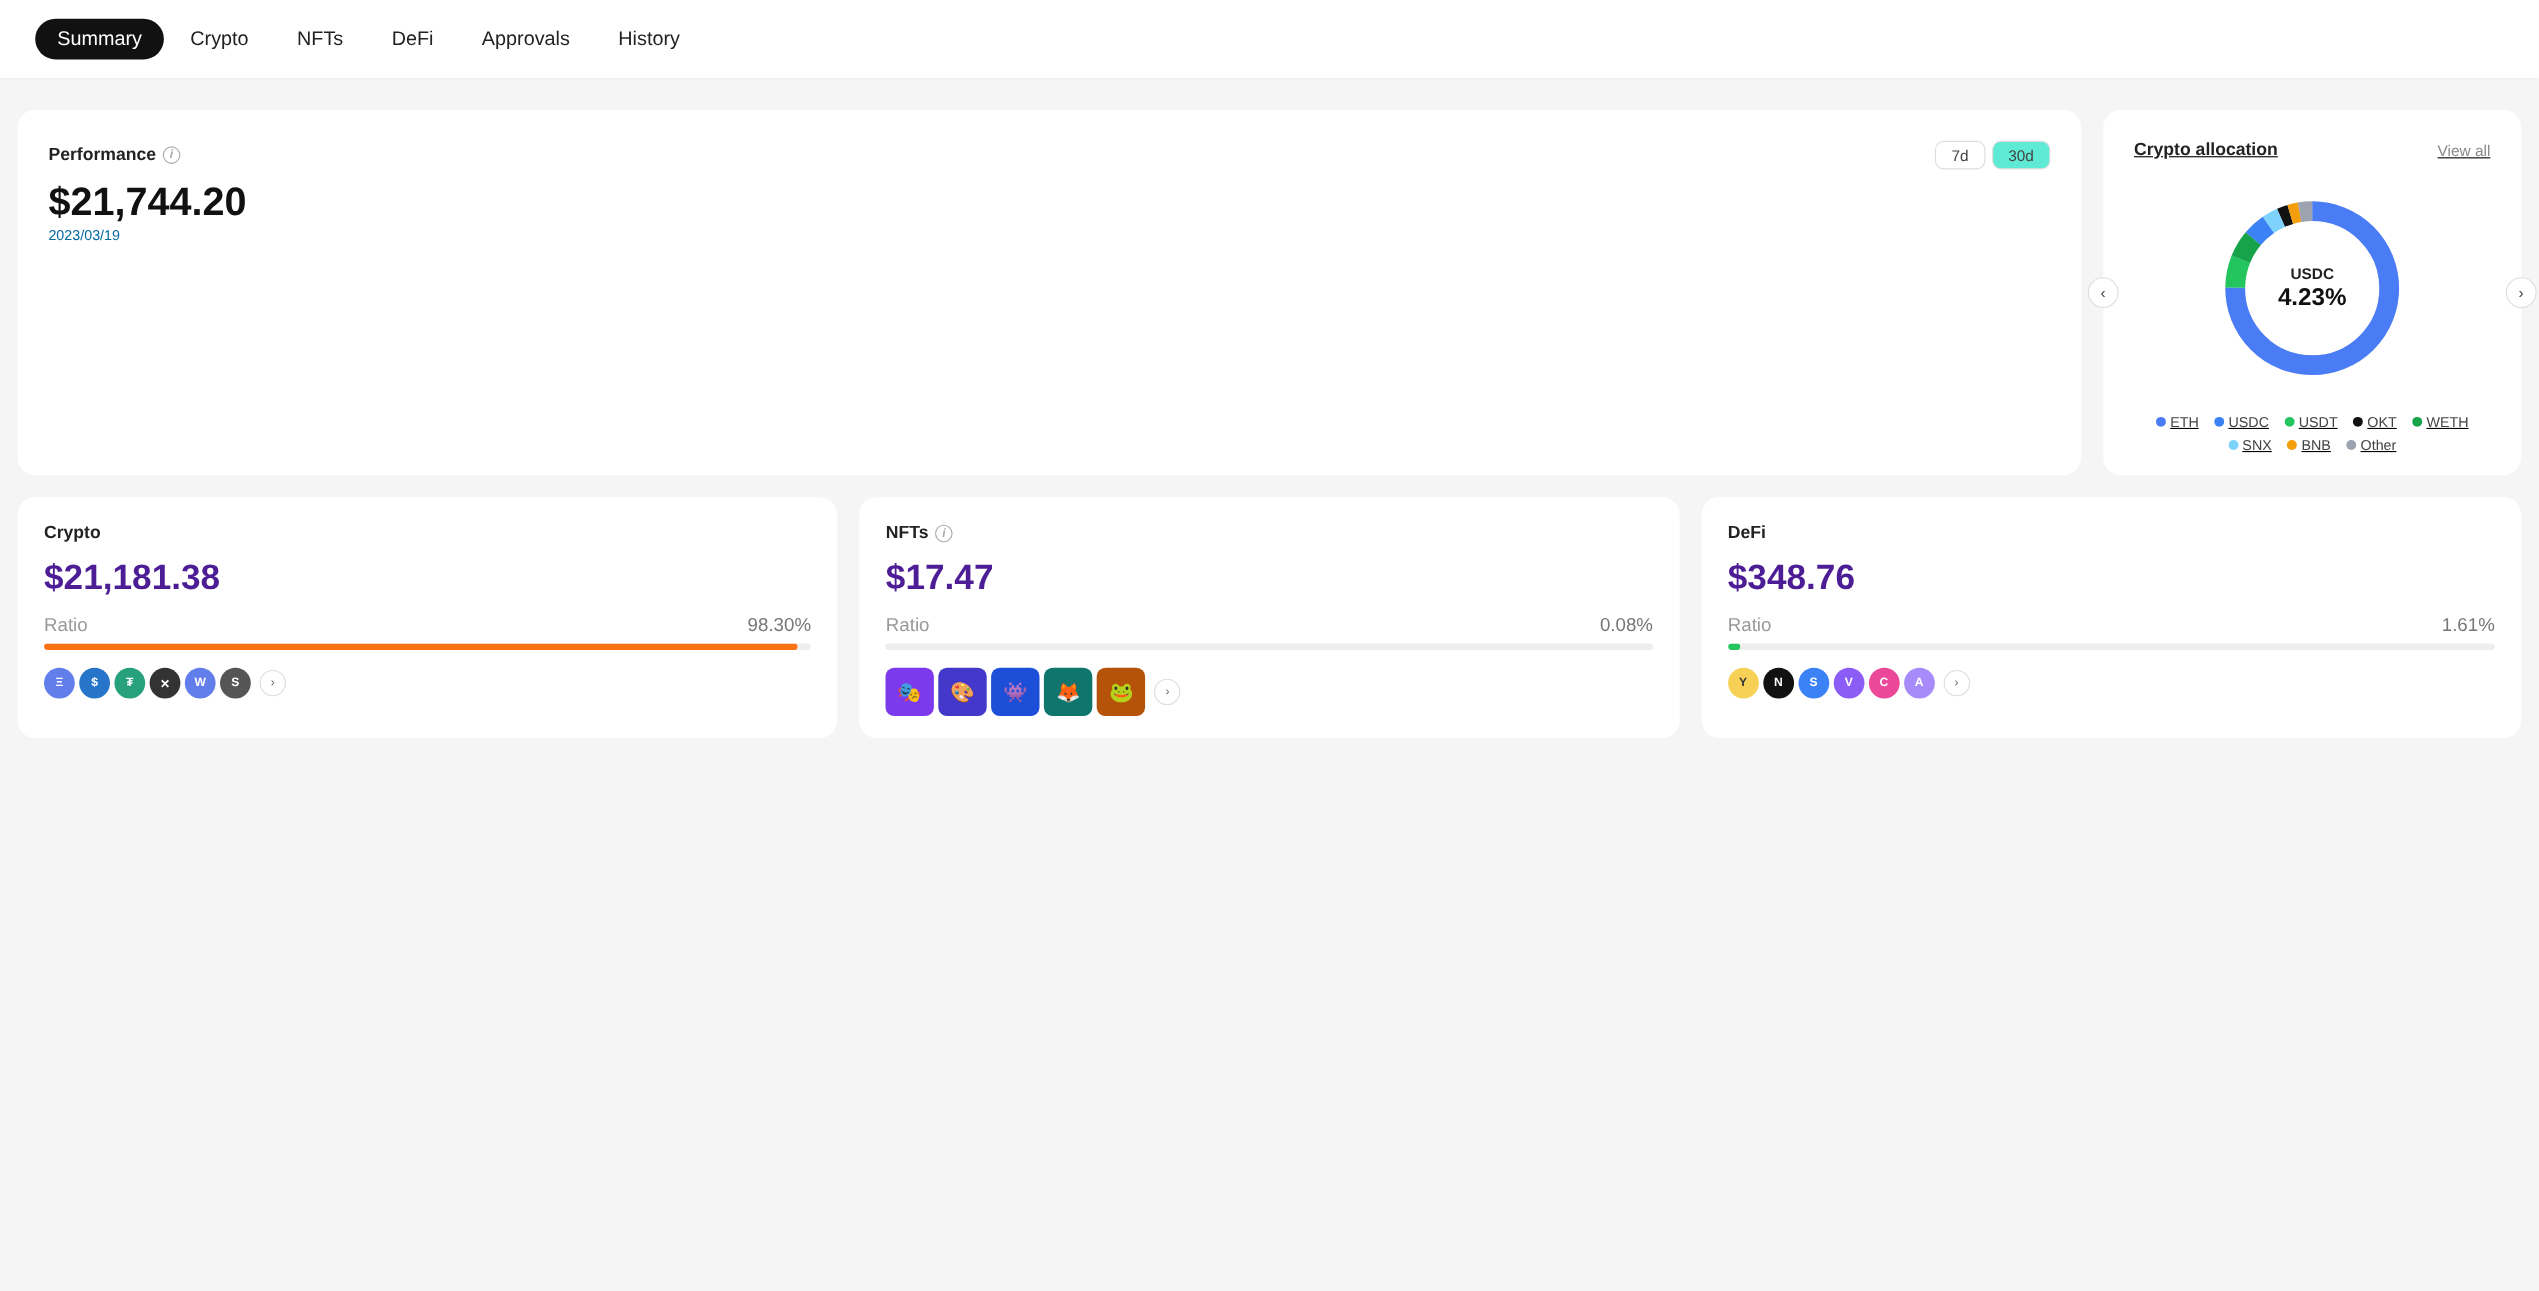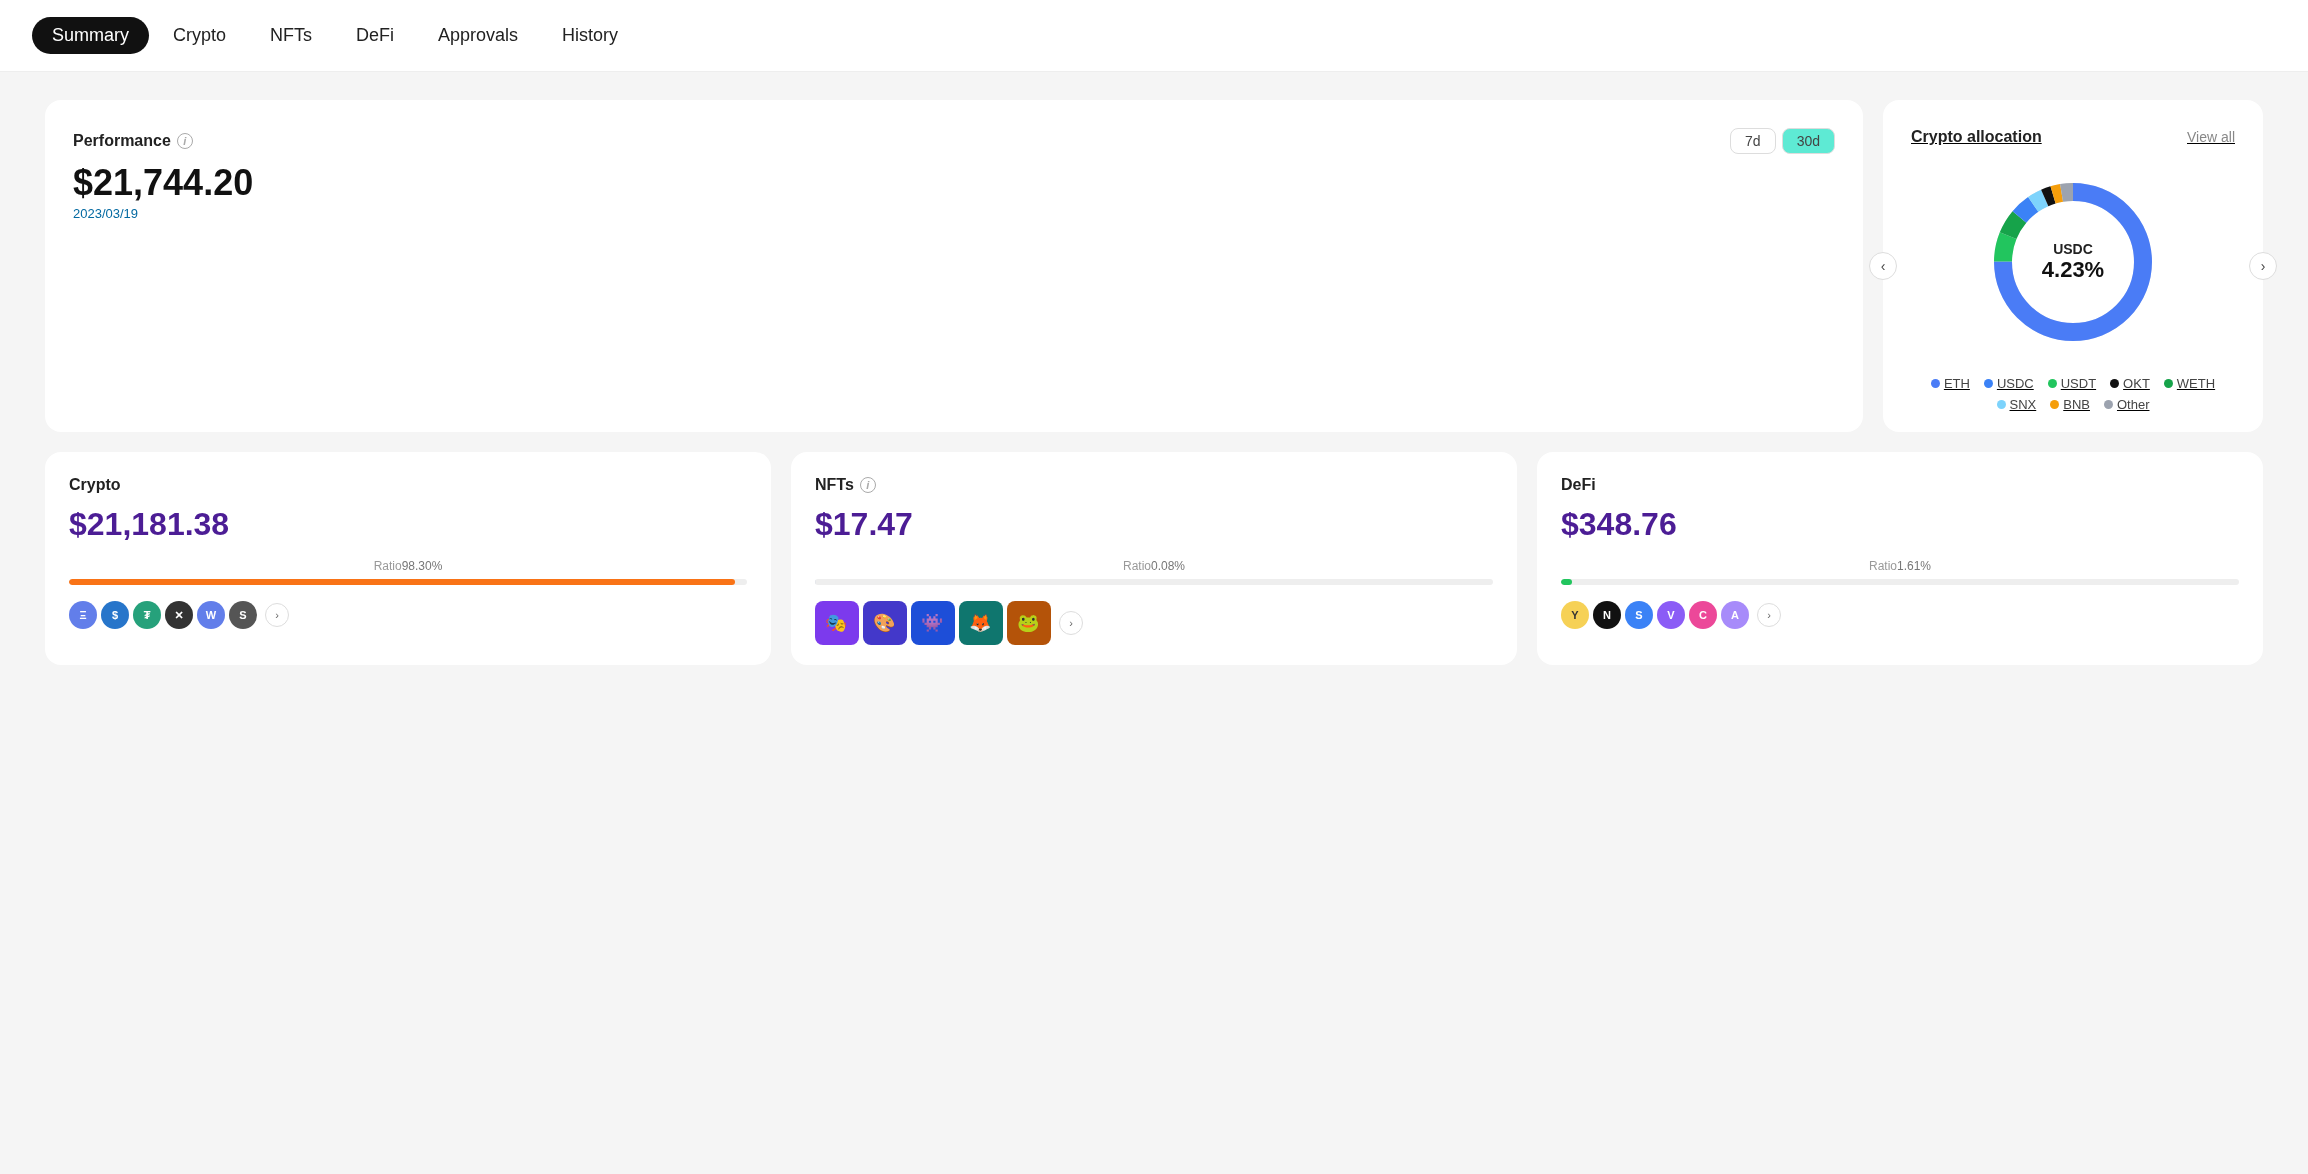--- a/index.html
+++ b/index.html
@@ -27,21 +27,21 @@
       border-radius: 30px;
     }
     .nav-item.active {
       background: #111;
       color: #fff;
     }
     .nav-item + .nav-item { margin-left: 4px; }
 
     
     .content {
-      padding: 28px 45px;
+      padding: 28px 16px;
       display: flex;
       flex-direction: column;
       gap: 20px;
     }
 
     
     .top-row {
       display: flex;
       gap: 20px;
       align-items: stretch;
@@ -254,23 +254,23 @@
       gap: 6px;
     }
     .bc-value {
       font-size: 32px;
       font-weight: 700;
       color: #4c1d95;
       margin-bottom: 16px;
     }
     .bc-ratio-row {
       display: flex;
-      justify-content: center;
-      align-items: center;
-      font-size: 12px;
+      justify-content: space-between;
+      align-items: center;
+      font-size: 17px;
       color: #999;
       margin-bottom: 6px;
       margin-top: 12px;
     }
     .bc-ratio-pct {
       color: #777;
     }
     .bc-bar-bg {
       width: 100%;
       height: 6px;

